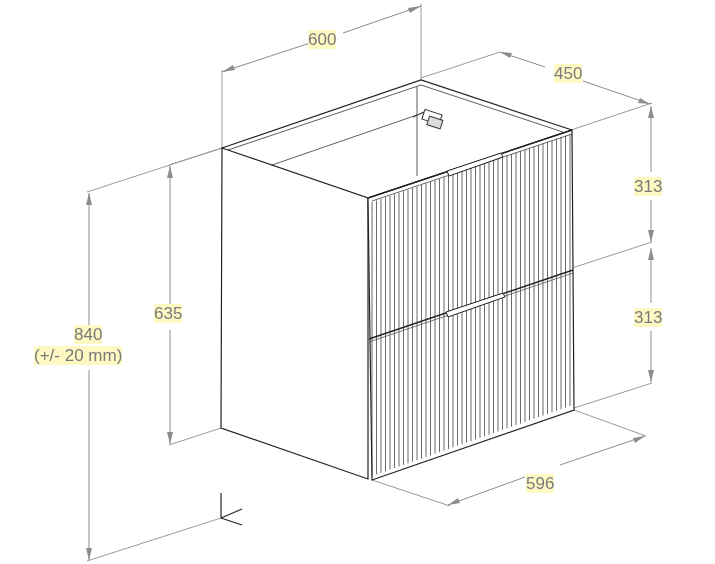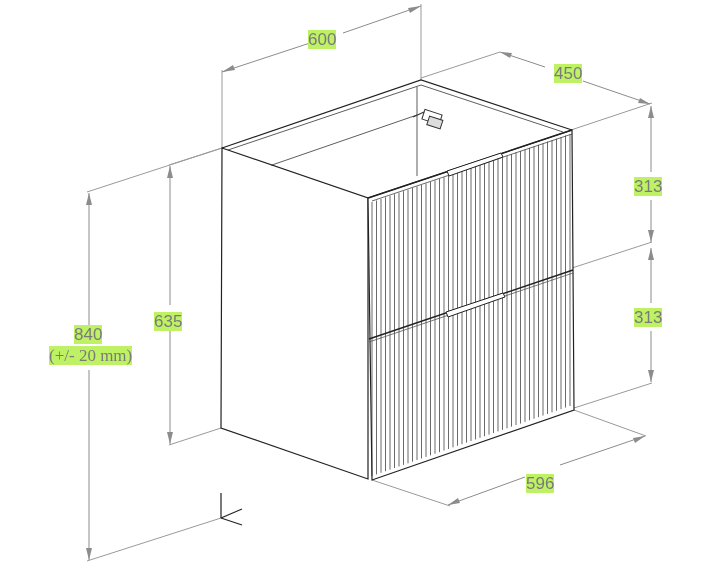--- a/index.html
+++ b/index.html
@@ -4,21 +4,21 @@
 <style>
   html, body { margin: 0; padding: 0; background: #ffffff; }
   body { width: 715px; height: 564px; overflow: hidden; position: relative; font-family: "Liberation Sans", sans-serif; }
   svg { position: absolute; left: 0; top: 0; }
   .dim { stroke: #8c8c8c; stroke-width: 1; fill: none; }
   .ext { stroke: #9a9a9a; stroke-width: 1; fill: none; }
   .edge { stroke: #222222; stroke-width: 1.2; fill: none; }
   .edge-thin { stroke: #333333; stroke-width: 0.8; fill: none; }
   .groove { stroke: #2a2a2a; stroke-width: 0.7; }
   .arrow { fill: #8c8c8c; }
-  .lbl { position: absolute; color: #7a7a7a; font-size: 17px; font-family: "Liberation Sans", sans-serif; background: #bef264; line-height: 19px; white-space: nowrap; text-align: center; }
+  .lbl { position: absolute; color: #7a7a7a; font-size: 17px; font-family: "Liberation Sans", sans-serif; background: #fef9c3; line-height: 19px; white-space: nowrap; text-align: center; }
 </style>
 </head>
 <body>
 
 <div>
 <svg width="715" height="564" viewBox="0 0 715 564">
 
   <g>
     <line class="ext" x1="222" y1="70" x2="222" y2="148"></line>
     <line class="ext" x1="421" y1="4" x2="421" y2="80"></line>
@@ -159,15 +159,15 @@
     <line x1="221" y1="518" x2="242" y2="525" stroke="#222" stroke-width="1.2"></line>
   </g>
 </svg>
 </div>
 
 <div class="lbl" style="left:308px;top:30px;">600</div>
 <div class="lbl" style="left:546px;top:64px;margin-left:8px;">450</div>
 <div class="lbl" style="left:634px;top:177px;">313</div>
 <div class="lbl" style="left:634px;top:308px;">313</div>
 <div class="lbl" style="left:526px;top:474px;">596</div>
-<div class="lbl" style="left:154px;top:312px;">635</div>
+<div class="lbl" style="left:154px;top:304px;">635</div>
 <div class="lbl" style="left:74px;top:325px;">840</div>
-<div class="lbl" style="left:49px;top:346px;font-family:Liberation Serif, serif;">(+/- 20 mm)</div>
+<div class="lbl" style="left:34px;top:346px;">(+/- 20 mm)</div>
 
 </body></html>

